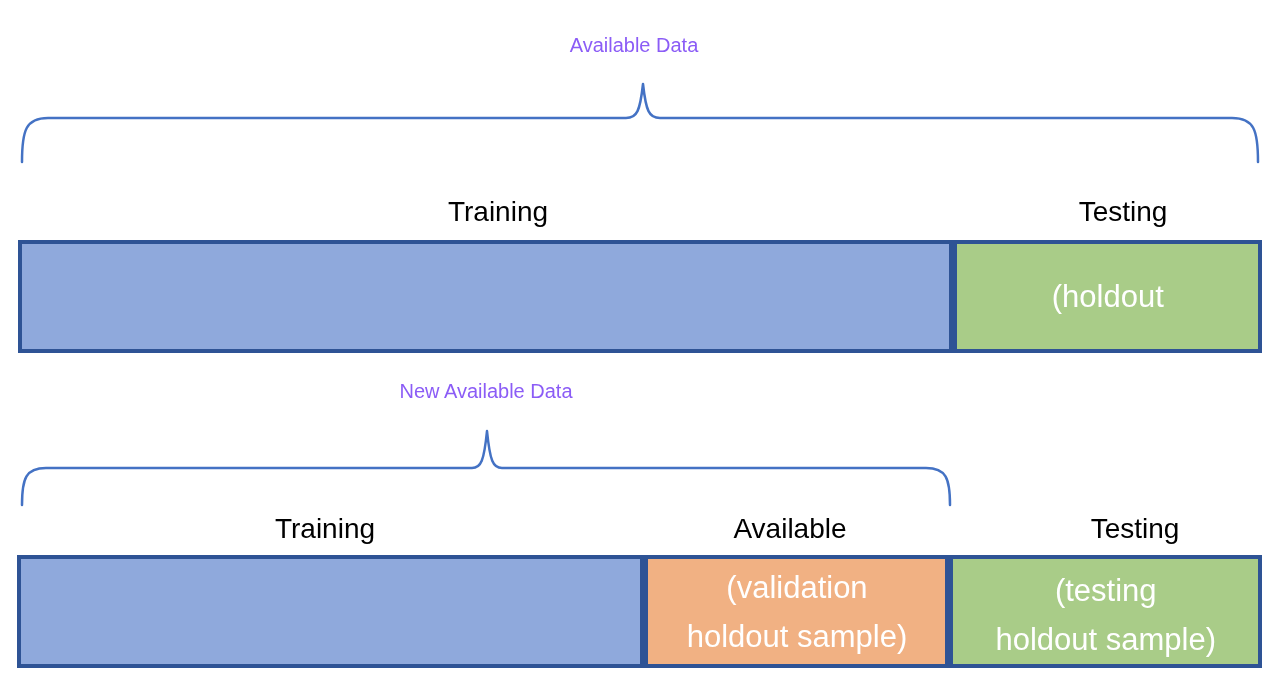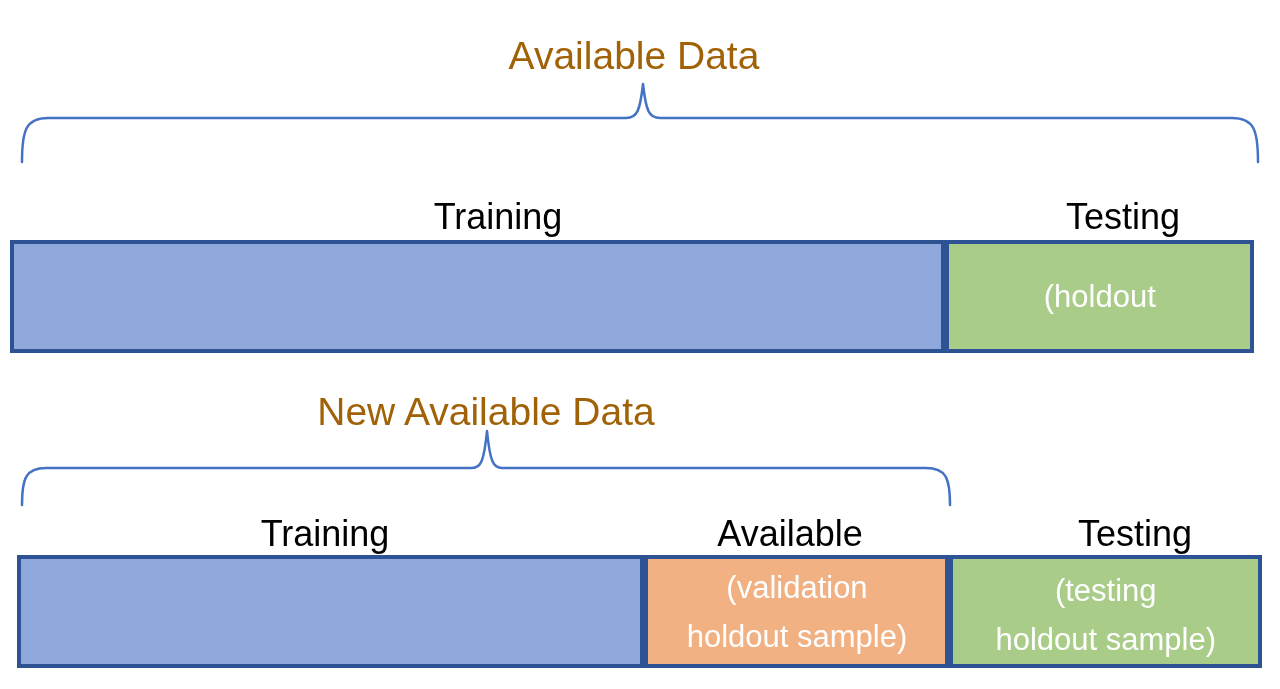--- a/index.html
+++ b/index.html
@@ -12,28 +12,28 @@
     position: relative;
     width: 1280px;
     height: 689px;
     background: #ffffff;
     overflow: hidden;
     color: #000000;
   }
   .brace-label {
     position: absolute;
     transform: translateX(-50%);
-    font-size: 39px;
+    font-size: 20px;
     white-space: nowrap;
-    color: #a16207;
+    color: #8b5cf6;
   }
   .seg-label {
     position: absolute;
     transform: translateX(-50%);
-    font-size: 36px;
+    font-size: 28px;
     white-space: nowrap;
     color: #000000;
   }
   .brace {
     position: absolute;
     left: 0;
     overflow: visible;
   }
   .brace path {
     fill: none;
@@ -59,21 +59,21 @@
   .seg-blue   { background-color: #8FA9DC; }
   .seg-orange { background-color: #F1B183; }
   .seg-green  { background-color: #A9CC88; }
   .box-text {
     color: #ffffff;
     font-size: 31px;
     line-height: 49px;
     text-align: center;
     white-space: nowrap;
   }
-  #bar-top    { left: 10px; top: 240px; width: 1244px; }
+  #bar-top    { left: 18px; top: 240px; width: 1244px; }
   #bar-bottom { left: 17px; top: 555px; width: 1245px; }
 </style>
 </head>
 <body>
 
 <div id="canvas">
 
   <div class="brace-label" style="left:634px; top:34px;">Available Data</div>
 
   <svg class="brace" style="top:80px;" width="1280" height="86" viewBox="0 0 1280 86">
@@ -84,21 +84,21 @@
 
   <div class="seg-label" style="left:1123px; top:196px;">Testing</div>
 
   <div class="bar" id="bar-top">
     <div class="segment seg-blue" style="width: 75.2%;"></div>
     <div class="segment seg-green" style="width: 24.8%;">
       <div class="box-text">(holdout</div>
     </div>
   </div>
 
-  <div class="brace-label" style="left:486px; top:390px;text-align:right;">New Available Data</div>
+  <div class="brace-label" style="left:486px; top:380px;text-align:right;">New Available Data</div>
 
   <svg class="brace" style="top:426px;" width="1280" height="82" viewBox="0 0 1280 82">
     <path d="M22 79 C22 52 26 42 46 42 L472 42 C481 42 484 35 487 5 C490 35 493 42 502 42 L926 42 C946 42 950 52 950 79"></path>
   </svg>
 
   <div class="seg-label" style="left:325px; top:513px;">Training</div>
 
   <div class="seg-label" style="left:790px; top:513px;">Available</div>
 
   <div class="seg-label" style="left:1135px; top:513px;">Testing</div>

